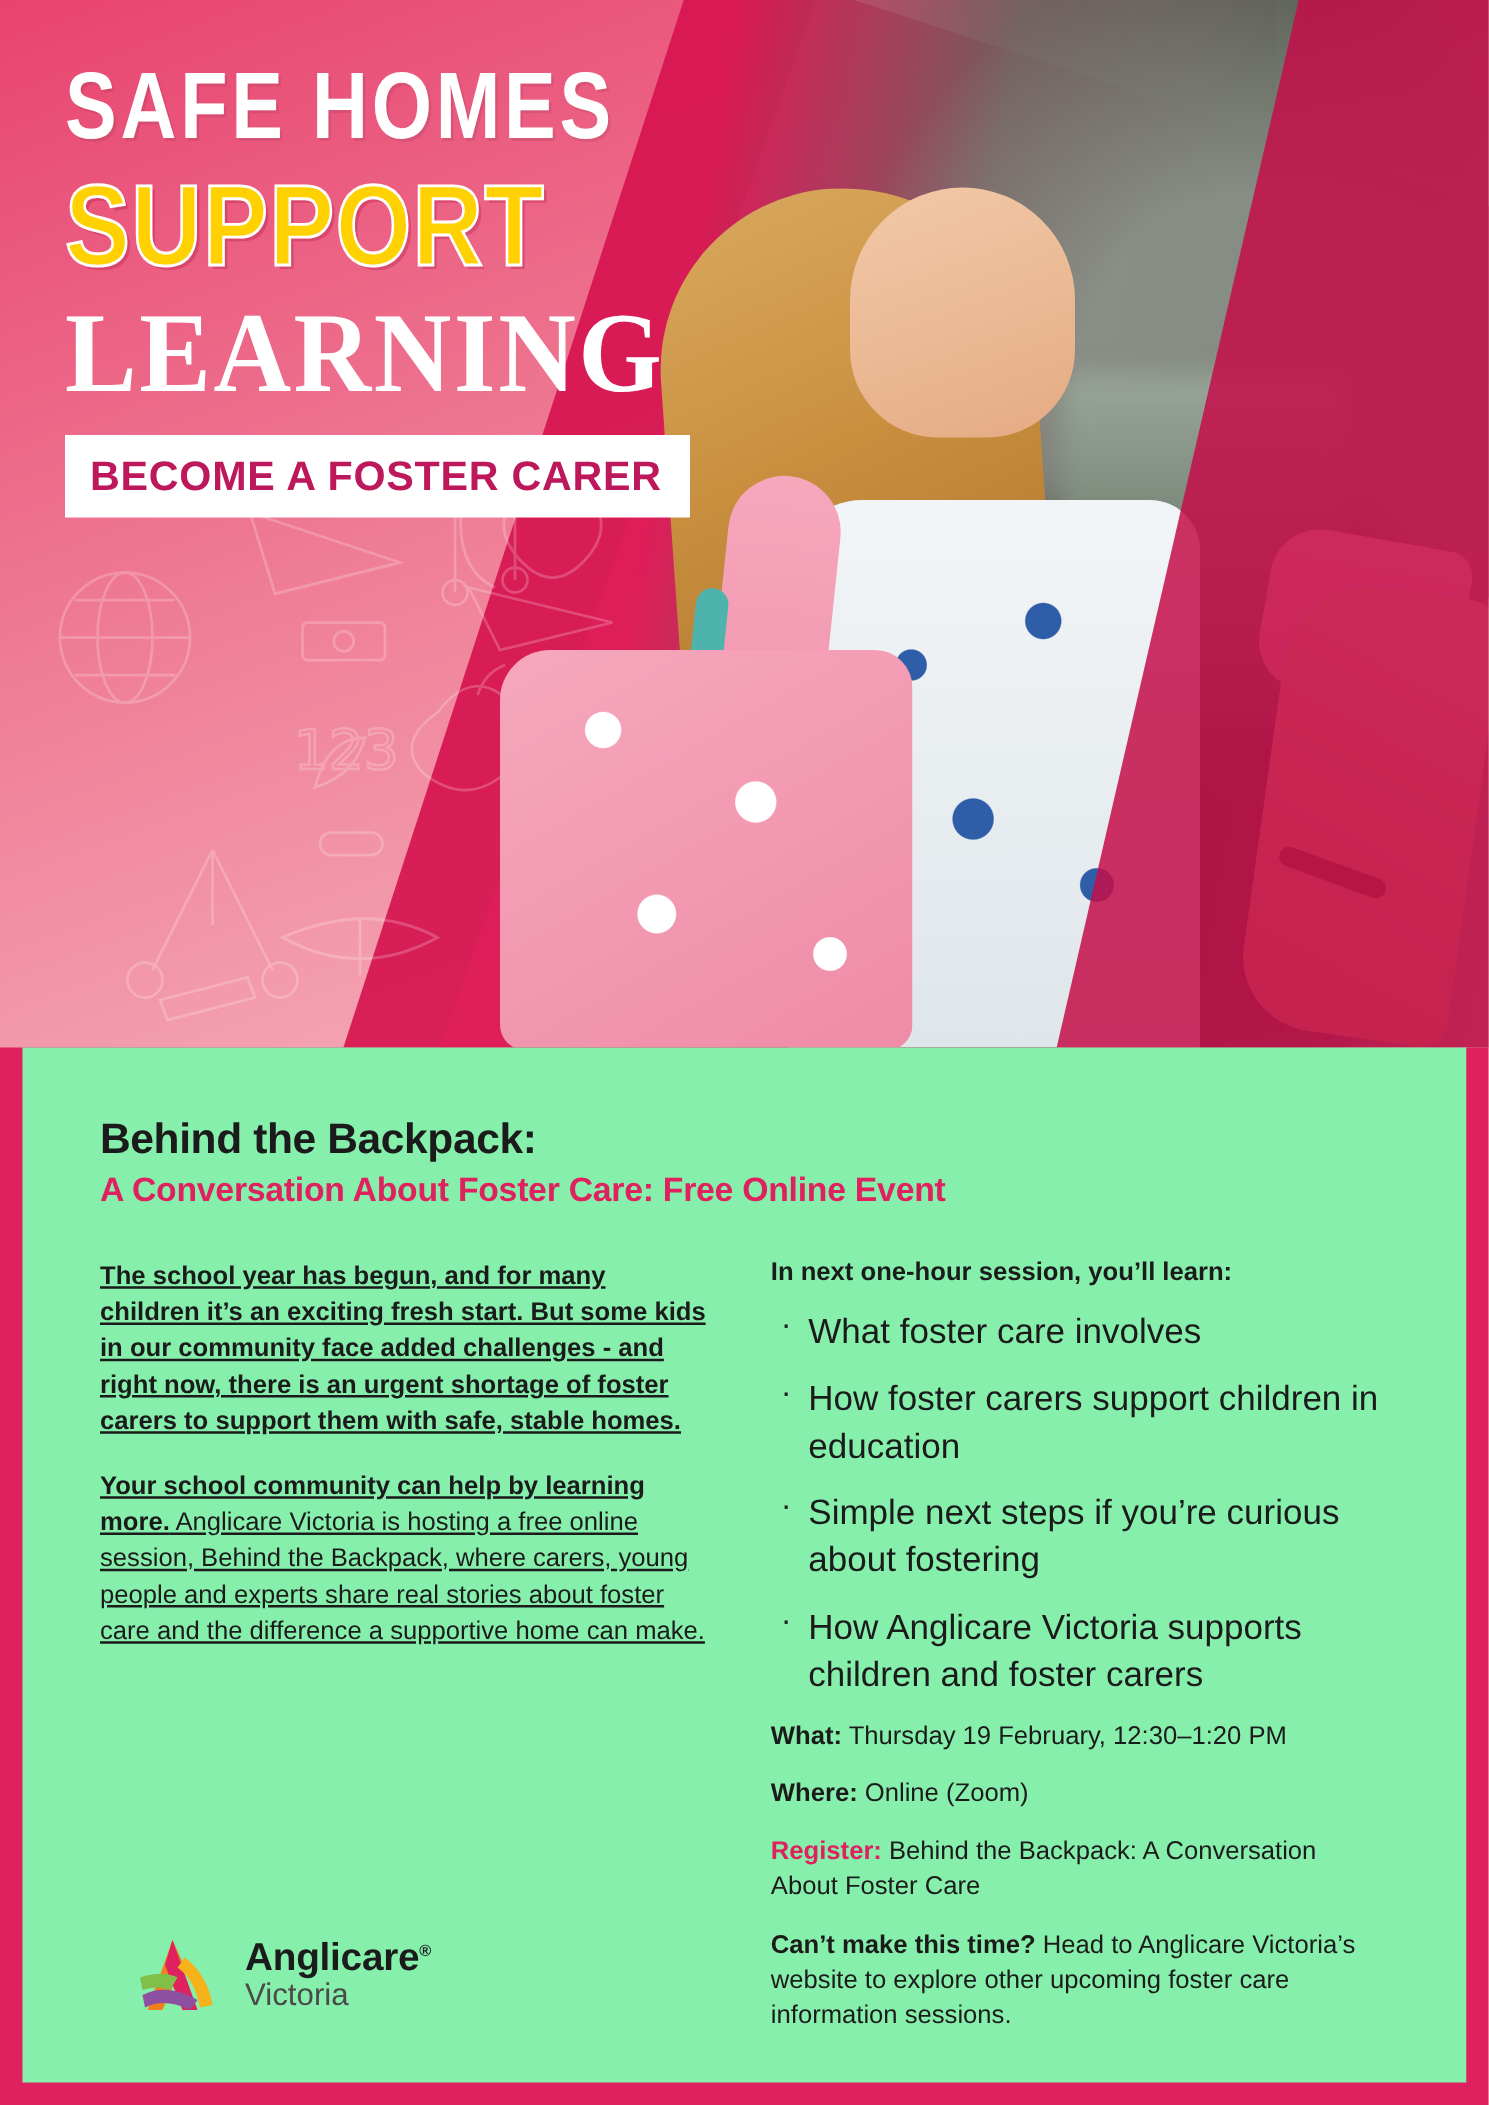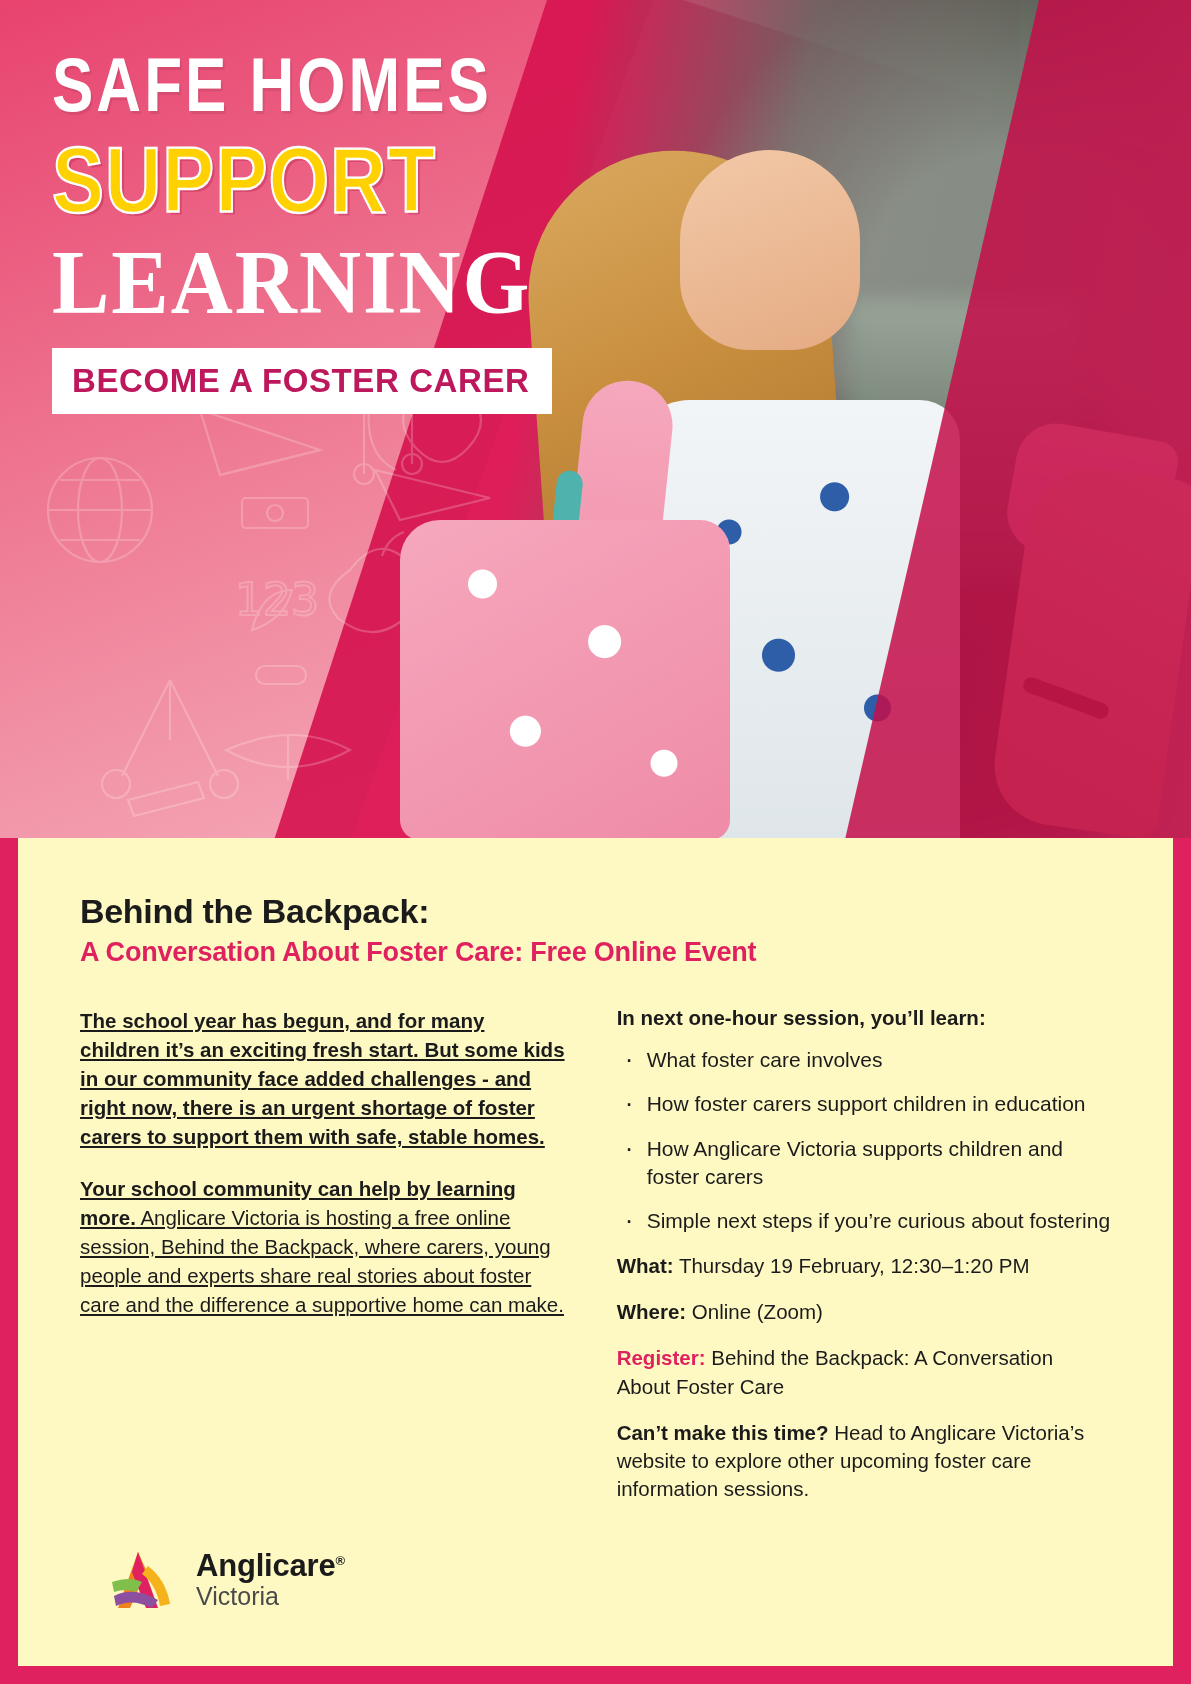--- a/index.html
+++ b/index.html
@@ -227,21 +227,21 @@
     padding: 14px 22px 14px 20px;
     text-transform: uppercase;
   }
 
   
   .card {
     position: absolute;
     top: 838px; left: 18px;
     width: 1155px;
     height: 828px;
-    background: #fef9c3;
+    background: #86efac;
     padding: 54px 62px 0 62px;
   }
   .headline {
     font-size: 34px;
     font-weight: bold;
     color: #1b1b1b;
     letter-spacing: -.3px;
   }
   .subhead {
     margin-top: 6px;
@@ -268,21 +268,21 @@
   .p.bold { font-weight: bold; }
   .list-title {
     font-size: 20.5px;
     font-weight: bold;
     color: #1b1b1b;
     margin-bottom: 16px;
   }
   ul.bullets { list-style: none; margin: 0 0 16px 0; padding: 0; }
   ul.bullets li {
     position: relative;
-    font-size: 21px;
+    font-size: 28px;
     line-height: 1.35;
     color: #1b1b1b;
     padding-left: 30px;
     margin-bottom: 16px;
   }
   ul.bullets li::before {
     content: "·";
     position: absolute;
     left: 8px; top: -4px;
     font-size: 26px;
@@ -388,22 +388,22 @@
       <div class="col-left">
         <div class="p bold">The school year has begun, and for many children it’s an exciting fresh start. But some kids in our community face added challenges - and right now, there is an urgent shortage of foster carers to support them with safe, stable homes.</div>
         <div class="p"><b>Your school community can help by learning more.</b><span> Anglicare Victoria is hosting a free online session, Behind the Backpack, where carers, young people and experts share real stories about foster care and the difference a supportive home can make.</span></div>
       </div>
 
       <div class="col-right">
         <div class="list-title">In next one-hour session, you’ll learn:</div>
         <ul class="bullets">
           <li>What foster care involves</li>
           <li>How foster carers support children in education</li>
+          <li>Simple next steps if you’re curious about fostering</li>
           <li>How Anglicare Victoria supports children and foster carers</li>
-          <li>Simple next steps if you’re curious about fostering</li>
         </ul>
 
         <div class="kv">
           <span class="k">What:</span><span> Thursday 19 February, 12:30–1:20 PM</span>
         </div>
         <div class="kv">
           <span class="k">Where:</span><span> Online (Zoom)</span>
         </div>
         <div class="kv">
           <span class="k pink">Register:</span><span> Behind the Backpack: A Conversation About Foster Care</span>

